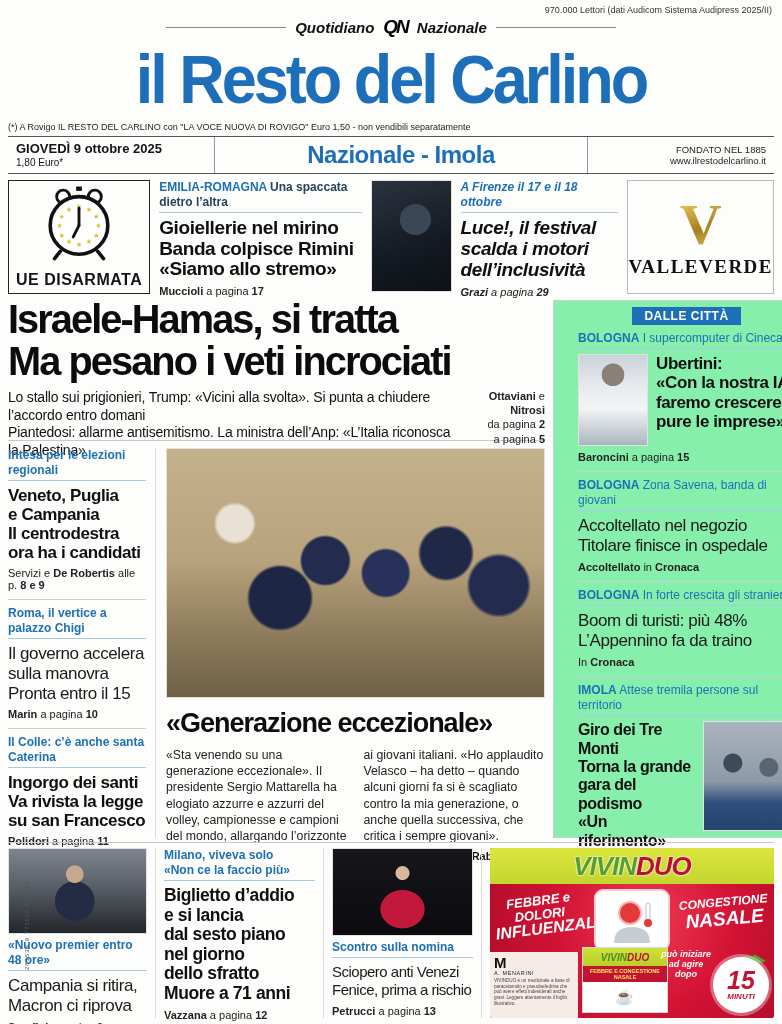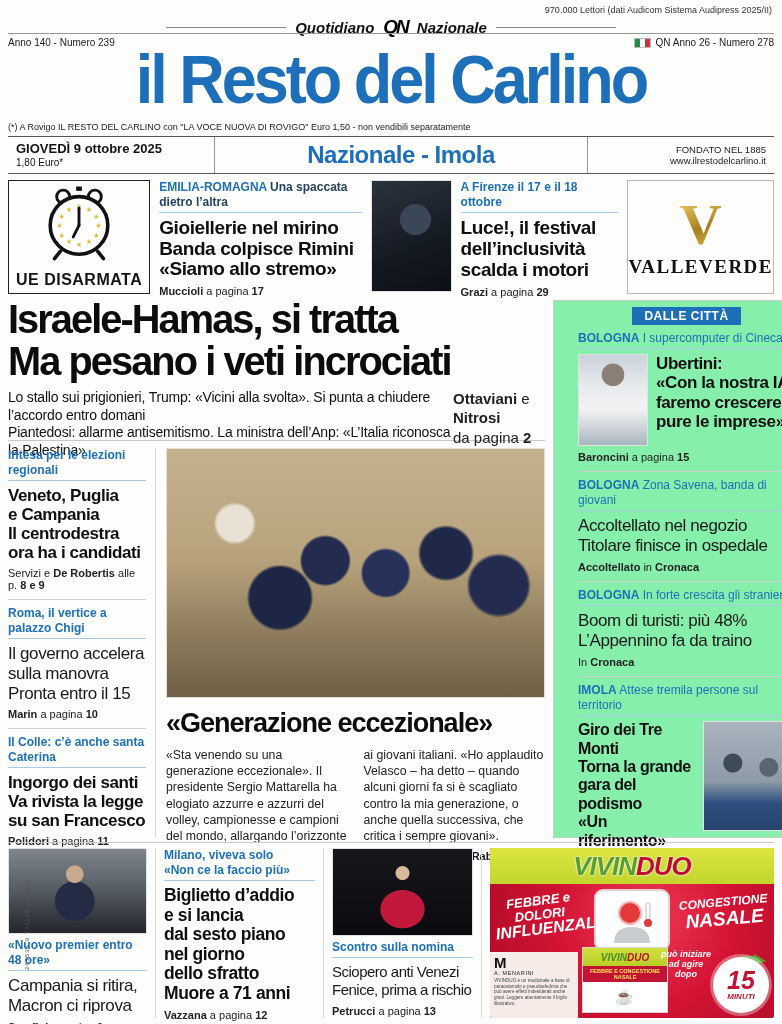--- a/index.html
+++ b/index.html
@@ -42,34 +42,34 @@
   
   .strip{position:absolute;top:180px;left:8px;right:8px;height:114px;display:flex;gap:9px;}
   .ue-box{width:144px;border:1.5px solid #222;display:flex;flex-direction:column;align-items:center;justify-content:space-between;padding:4px 2px;box-sizing:border-box;}
   .ue-label{font-weight:900;font-size:16px;letter-spacing:.5px;}
   .gio{width:205px;}
   .gio .hl{font-size:19px;line-height:1.08;}
   .photo{background:#1d242e;border:1px solid #e2e2e2;box-sizing:border-box;}
   .ph-jewel{width:82px;height:112px;background:
       radial-gradient(circle at 55% 35%,#3b4656 0 18%,transparent 19%),
       linear-gradient(160deg,#2b333f 0%,#141a22 60%,#0c1016 100%);}
-  .luce{width:160px;}
+  .luce{width:160px;font-style:italic;}
   .luce .hl{font-size:19px;line-height:1.1;}
   .vv-box{flex:1;border:1px solid #b9b9b9;display:flex;flex-direction:column;align-items:center;justify-content:center;gap:2px;}
   .vv-v{font-family:"Liberation Serif",serif;font-weight:700;font-size:58px;line-height:1;
         background:linear-gradient(160deg,#e7c65a 10%,#a77f22 55%,#d9b84a 90%);
         -webkit-background-clip:text;background-clip:text;color:transparent;}
   .vv-name{font-family:"Liberation Serif",serif;font-weight:700;font-size:19px;letter-spacing:1.5px;color:#111;}
   
   .lead{position:absolute;top:299px;left:8px;width:537px;height:142px;border-bottom:1px solid #c9c9c9;box-sizing:border-box;}
   .lead .hl-line{font-weight:900;font-size:41px;line-height:1.02;letter-spacing:-2px;white-space:nowrap;color:#0c0c0c;}
   .lead .hl-line span{display:inline-block;transform:scaleX(.97);transform-origin:left;}
   .deckrow{display:flex;margin-top:6px;}
   .deck{flex:1;font-size:14px;line-height:1.28;color:#111;letter-spacing:-.2px;}
-  .lead-by{width:92px;text-align:left;font-size:15px;line-height:1.3;color:#222;}
+  .lead-by{width:92px;text-align:right;font-size:11px;line-height:1.3;color:#222;}
   .lead-by b{font-weight:800;}
   
   .body3{position:absolute;top:448px;left:8px;width:537px;height:390px;display:flex;}
   .colL{width:148px;padding-right:9px;border-right:1px solid #d9d9d9;box-sizing:border-box;}
   .story{padding:6px 0 8px;}
   .story + .story{border-top:1px solid #cfcfcf;}
   .colL .hl-bold{font-size:17px;line-height:1.12;}
   .colL .hl-light{font-size:17px;line-height:1.16;}
   .colC{flex:1;padding-left:10px;}
   .main-photo{width:100%;height:250px;border:1px solid #e4e0d8;box-sizing:border-box;background:
@@ -163,31 +163,20 @@
 <div class="page">
 
   <div class="readers">970.000 Lettori (dati Audicom Sistema Audipress 2025/II)</div>
   <div class="brandline">
     <span class="hline"></span>
     <span class="brand-txt">Quotidiano</span>
     <span class="qn-logo">QN</span>
     <span class="brand-txt">Nazionale</span>
     <span class="hline"></span>
   </div>
-  <div class="issuerow">
-    <span>Anno 140 - Numero 239</span>
-    <span class="issue-right">
-      <span class="flag">
-        <span style="background:#1f8a44"></span>
-          <span style="background:#fff"></span>
-          <span style="background:#c8313e"></span>
-      </span>
-      <span>QN Anno 26 - Numero 278</span>
-    </span>
-  </div>
   <div class="masthead">il Resto del Carlino</div>
   <div class="rovigo">(*) A Rovigo IL RESTO DEL CARLINO con "LA VOCE NUOVA DI ROVIGO" Euro 1,50 - non vendibili separatamente</div>
 
   <div class="datebar">
     <div class="cell db-left">
       <div class="db-date">GIOVEDÌ 9 ottobre 2025</div>
       <div class="db-price">1,80 Euro*</div>
     </div>
     <div class="cell db-center">
       <div class="edition">Nazionale - Imola</div>
@@ -240,22 +229,22 @@
         <b>Muccioli</b><span> a pagina </span><b>17</b>
       </div>
     </div>
 
     <div class="photo ph-jewel"></div>
 
     <div class="luce">
       <div class="kicker">A Firenze il 17 e il 18 ottobre</div>
       <div class="hl h-bold">
         <div>Luce!, il festival</div>
+        <div>scalda i motori</div>
         <div>dell’inclusività</div>
-        <div>scalda i motori</div>
       </div>
       <div class="byline">
         <b>Grazi</b><span> a pagina </span><b>29</b>
       </div>
     </div>
 
     <div class="vv-box">
       <div class="vv-v">V</div>
       <div class="vv-name">VALLEVERDE</div>
     </div>

